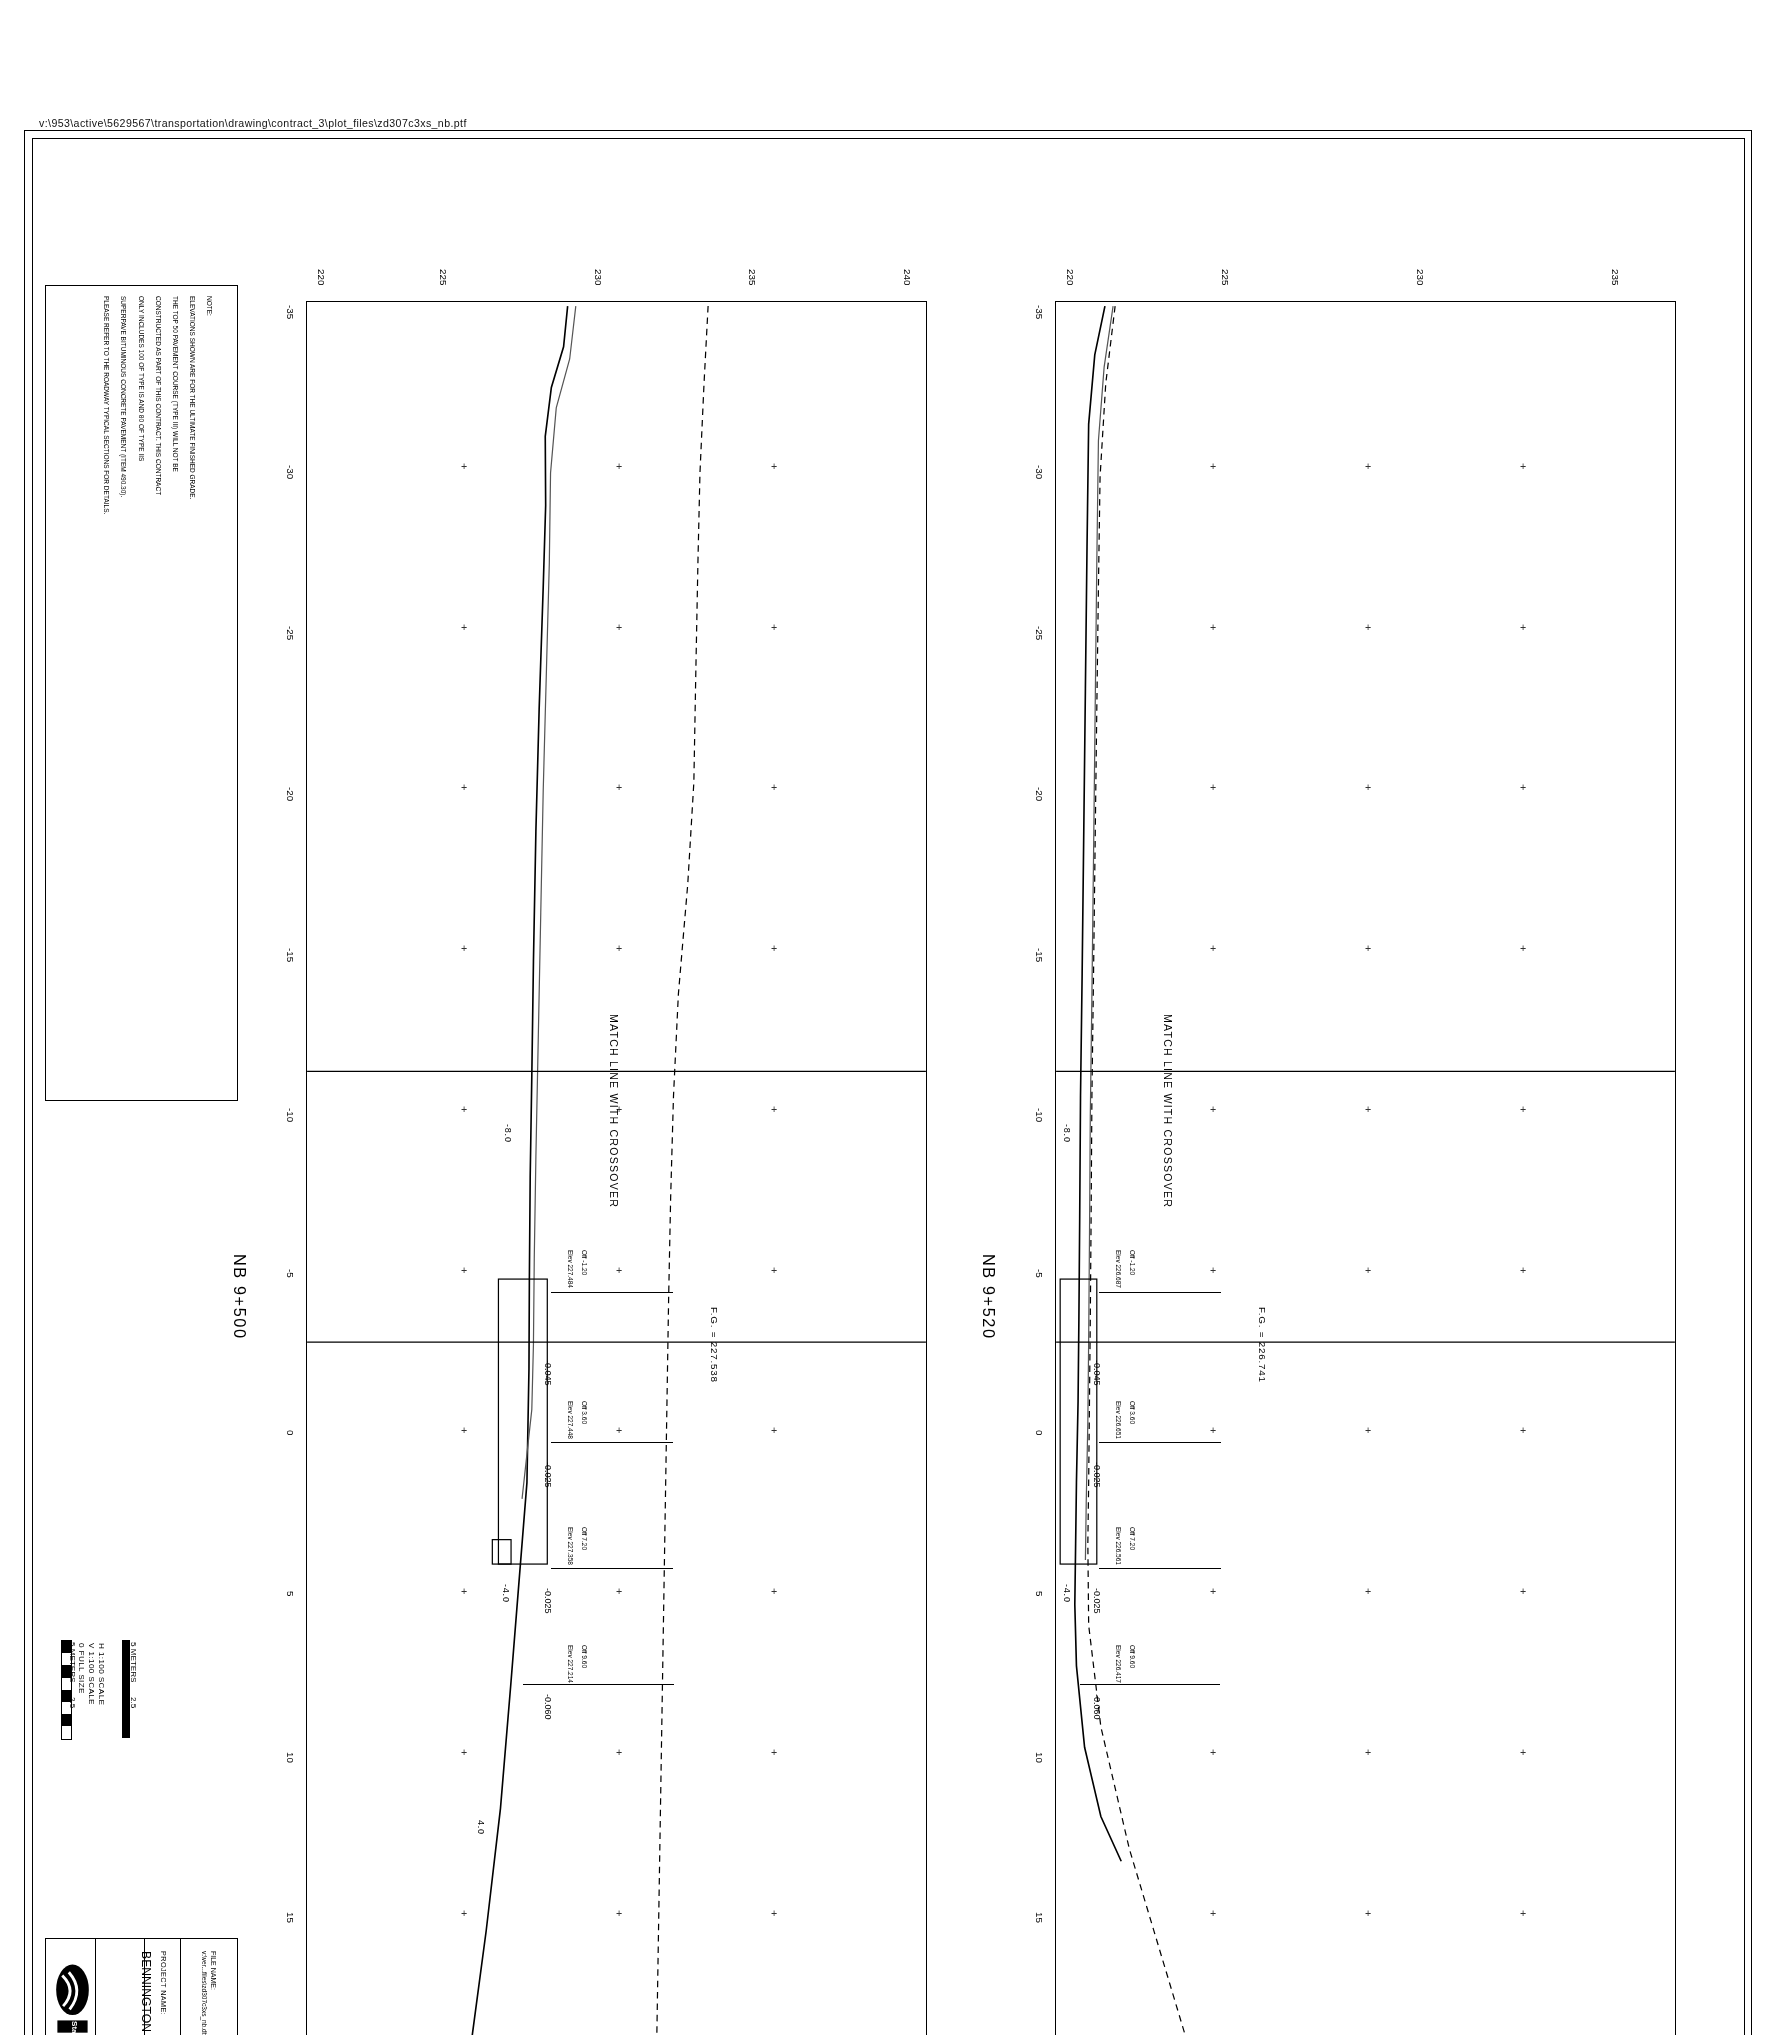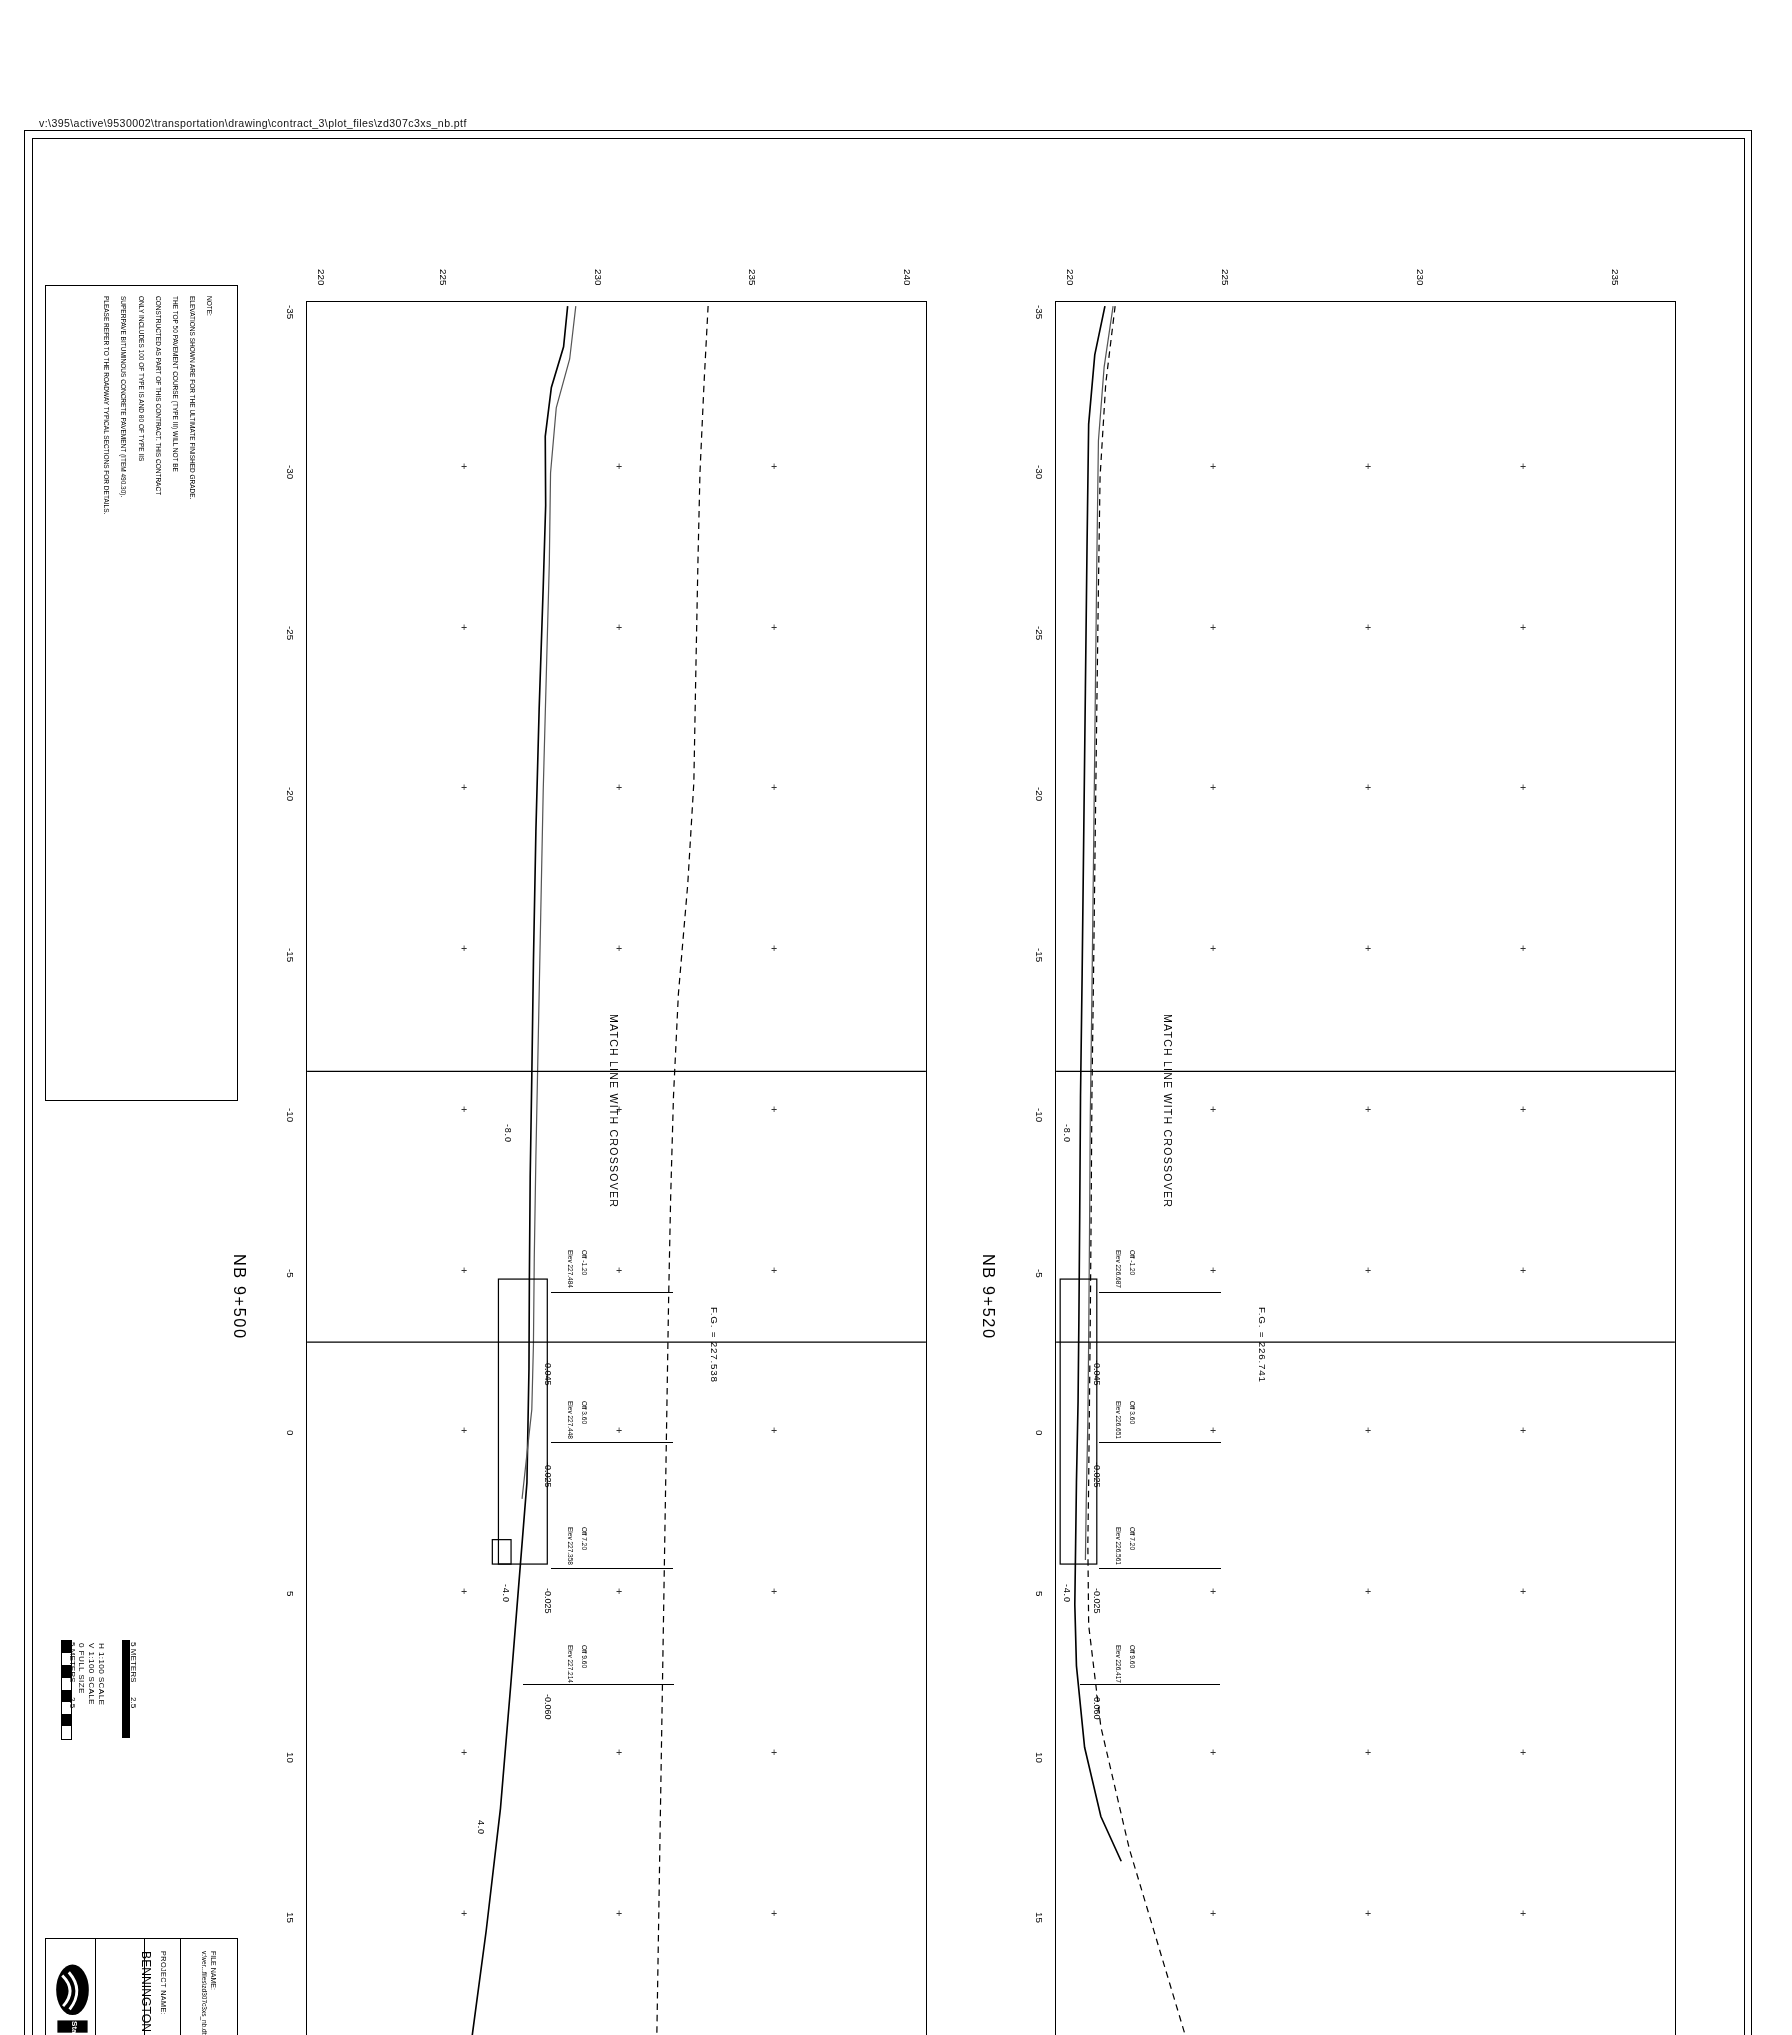--- a/index.html
+++ b/index.html
@@ -34,21 +34,21 @@
   .titleblock{position:absolute;left:45px;top:1938px;width:191px;height:745px;border:1.2px solid #000;}
 
   
   .scalebar{position:absolute;}
 </style>
 </head>
 <body>
 
 <div class="sheet">
 
-  <div class="plotpath">v:\395\active\9530002\transportation\drawing\contract_3\plot_files\zd307c3xs_nb.ptf</div>
+  <div class="plotpath">v:\953\active\5629567\transportation\drawing\contract_3\plot_files\zd307c3xs_nb.ptf</div>
 
   <div class="border"></div>
   <div class="innerborder"></div>
 
   <div class="notebox">
     <div class="vt rot90" style="left:167px;top:9.8px;">NOTE:</div>
     <div class="vt rot90" style="left:150px;top:9.8px;">ELEVATIONS SHOWN ARE FOR THE ULTIMATE FINISHED GRADE.</div>
     <div class="vt rot90" style="left:133px;top:9.8px;">THE TOP 50 PAVEMENT COURSE (TYPE III) WILL NOT BE</div>
     <div class="vt rot90" style="left:116px;top:9.8px;">CONSTRUCTED AS PART OF THIS CONTRACT. THIS CONTRACT</div>
     <div class="vt rot90" style="left:99px;top:9.8px;">ONLY INCLUDES 100 OF TYPE IS AND 80 OF TYPE IIS</div>

